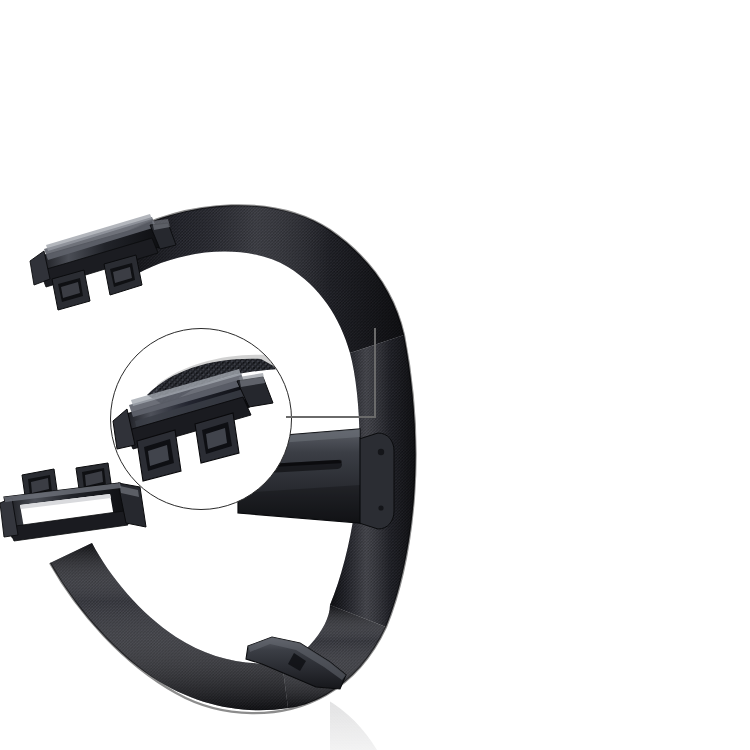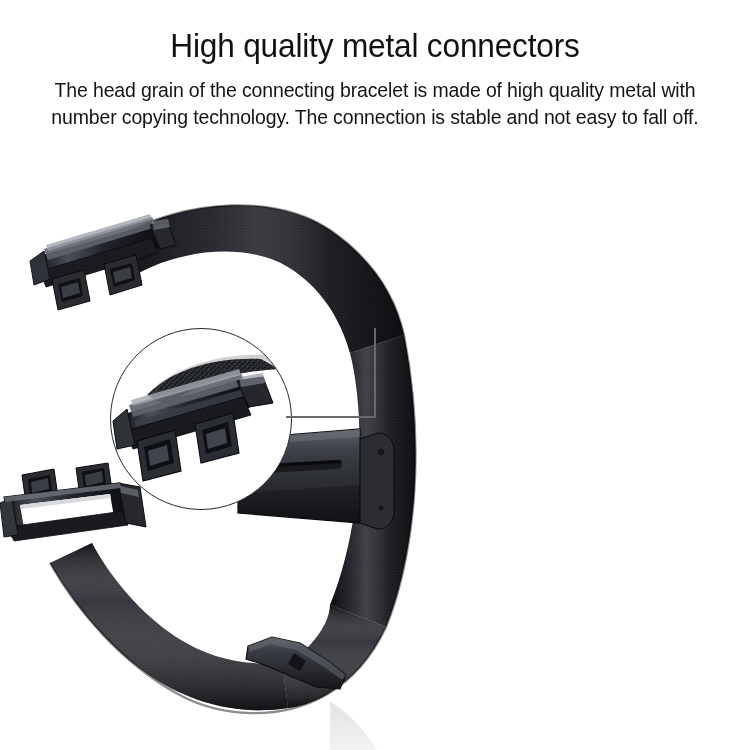--- a/index.html
+++ b/index.html
@@ -51,24 +51,20 @@
     background:#ffffff;
     overflow:hidden;
   }
   .callout-inner{position:absolute;left:0;top:0;width:180px;height:180px;}
 </style>
 </head>
 <body>
 
 <div id="page">
 
-  <div class="text-block">
-    <h1 class="headline">High quality metal connectors</h1>
-    <p class="subcopy">The head grain of the connecting bracelet is made of high quality metal with number copying technology. The connection is stable and not easy to fall off.</p>
-  </div>
 
   <div class="photo">
 
     <svg width="750" height="575" viewBox="0 0 750 575" style="position:absolute;left:0;top:0;">
       <defs>
 
         <pattern id="weave" width="3.1" height="3.1" patternUnits="userSpaceOnUse">
           <rect width="3.1" height="3.1" fill="#23242b"></rect>
           <circle cx="0.8" cy="0.8" r="0.62" fill="#41434c"></circle>
           <circle cx="2.3" cy="2.3" r="0.62" fill="#41434c"></circle>

